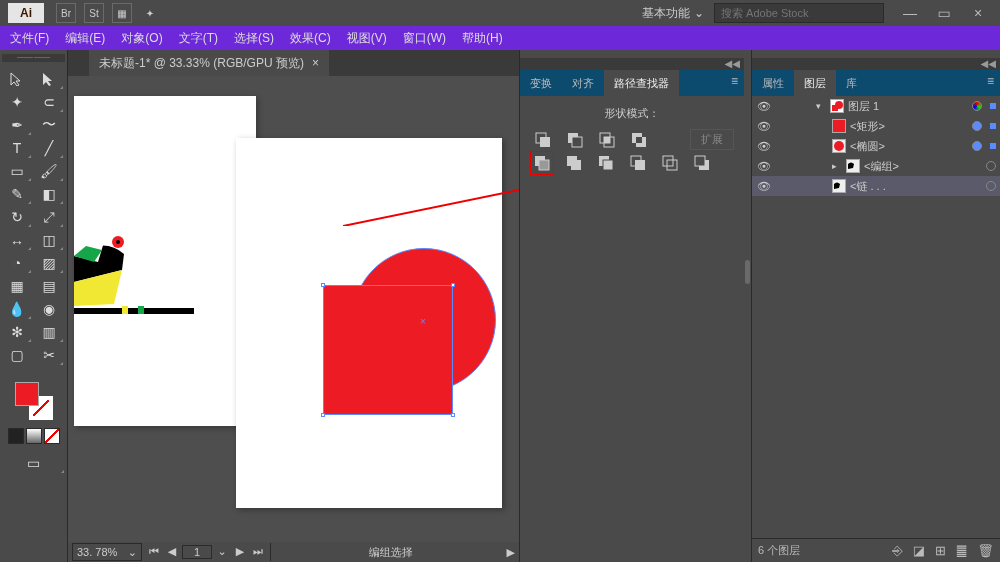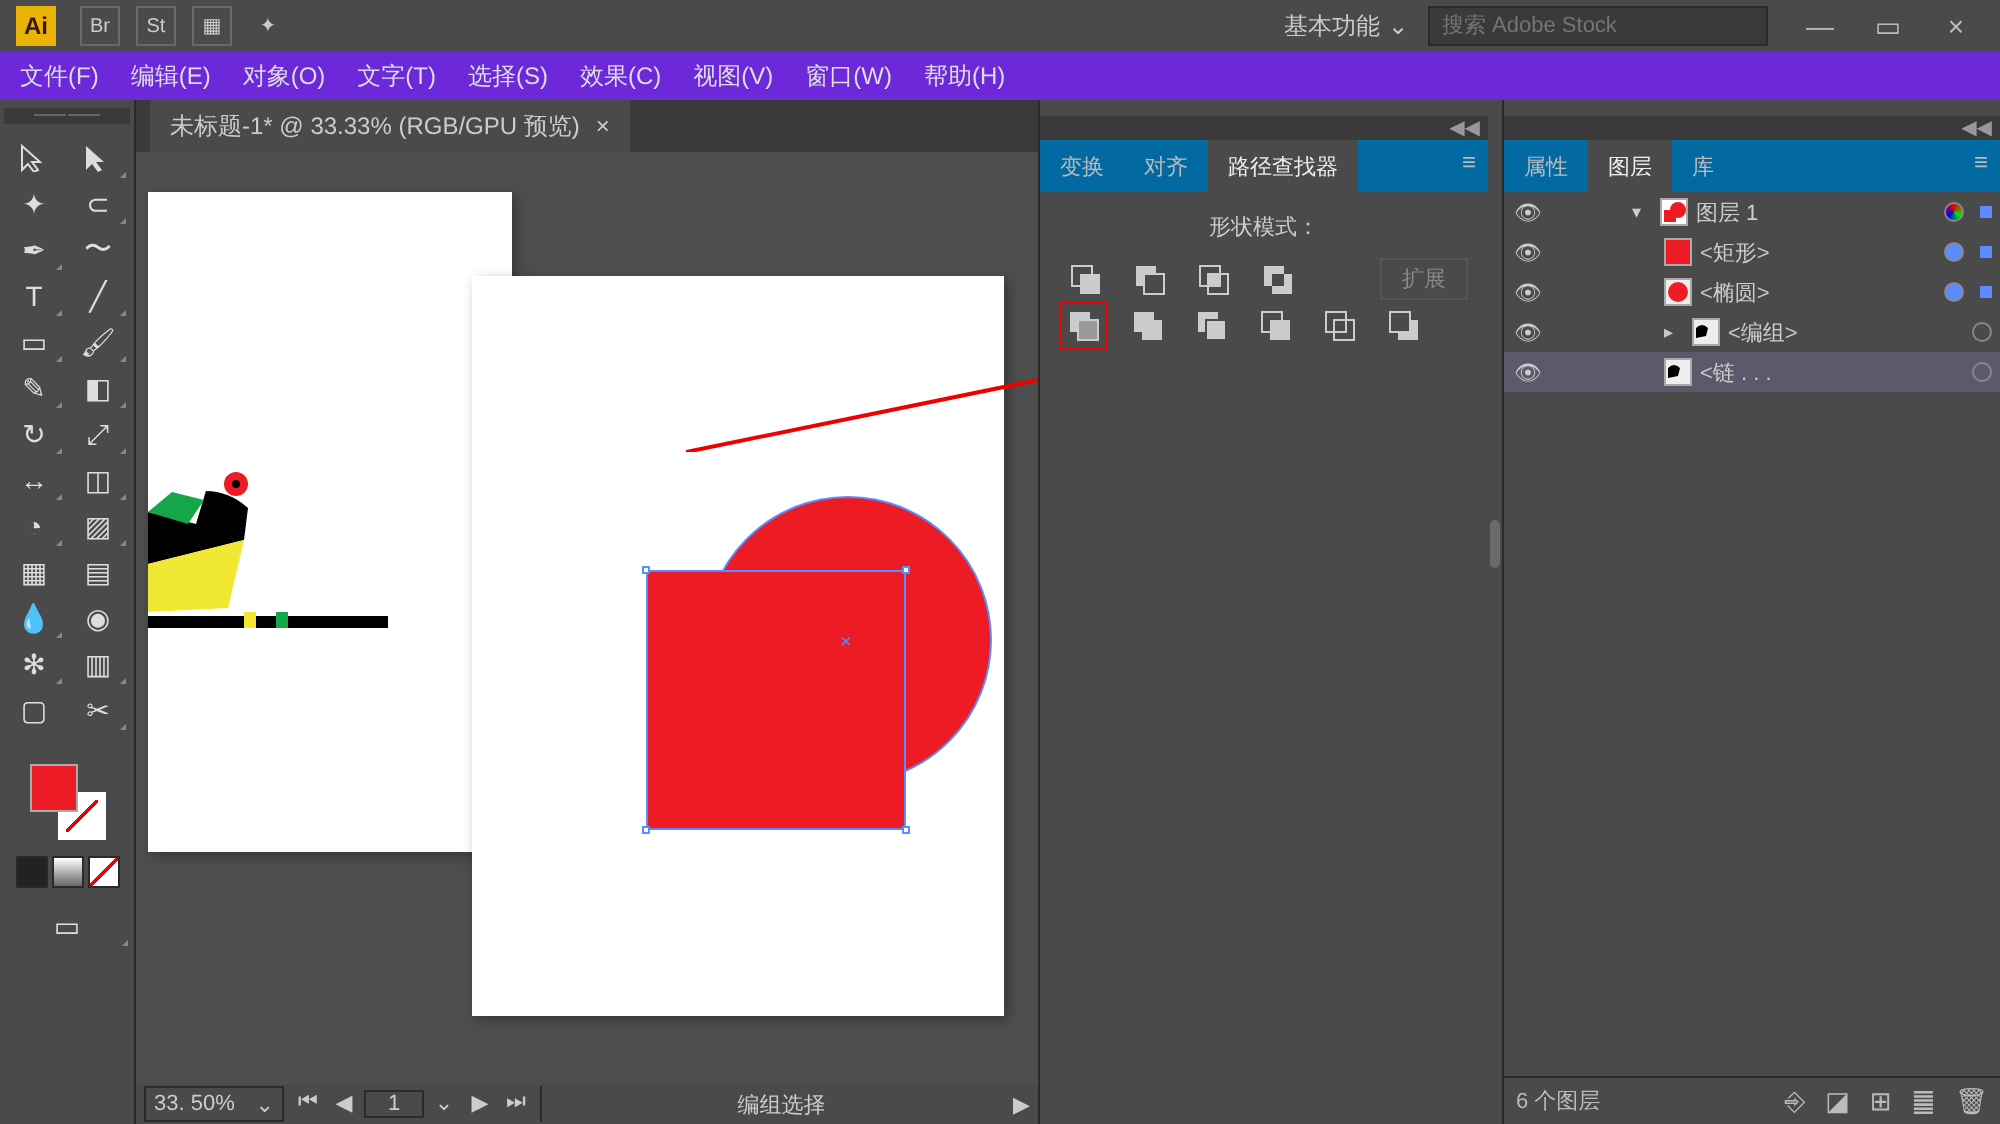--- a/index.html
+++ b/index.html
@@ -1,18 +1,18 @@
 <!DOCTYPE html>
 <html><head>
 <meta charset="utf-8">
 <style>
 * { margin:0; padding:0; box-sizing:border-box; font-family:"Segoe UI",Arial,sans-serif; }
 body { width:1000px; height:562px; background:#4a4a4a; overflow:hidden; }
 .titlebar { height:26px; background:#4a4a4a; display:flex; align-items:center; padding:0 8px; }
-.ai-logo { width:20px; height:20px; background:#eab308; color:#3a1800; font-weight:700; font-size:12px; display:flex; align-items:center; justify-content:center; margin-right:8px; }
+.ai-logo { width:36px; height:20px; background:#e5e5e5; color:#3a1800; font-weight:700; font-size:12px; display:flex; align-items:center; justify-content:center; margin-right:8px; }
 .tb-icon { width:20px; height:20px; margin:0 4px; border:1px solid #6a6a6a; display:flex; align-items:center; justify-content:center; color:#ccc; font-size:10px; }
 .tb-mid { flex:1; }
 .workspace-switch { color:#ccc; font-size:12px; display:flex; align-items:center; gap:4px; margin-right:10px; }
 .search-box { background:#3a3a3a; border:1px solid #2a2a2a; color:#888; font-size:11px; width:170px; height:20px; padding:0 6px; }
 .win-ctrl { display:flex; gap:6px; margin-left:12px; }
 .win-ctrl span { width:28px; height:20px; color:#bbb; font-size:14px; display:flex; align-items:center; justify-content:center; }
 .menubar { height:24px; background:#6d28d9; display:flex; padding:0 10px; gap:16px; }
 .menu-item { color:#ddd; font-size:12px; line-height:24px; }
 .main { display:flex; height:512px; }
 .toolbar { width:68px; background:#4a4a4a; padding:4px 2px; border-right:1px solid #2a2a2a; }
@@ -22,41 +22,41 @@
 .tool { width:30px; height:22px; display:flex; align-items:center; justify-content:center; color:#ddd; font-size:14px; position:relative; }
 .tool .tri { position:absolute; right:1px; bottom:1px; width:0; height:0; border-left:3px solid transparent; border-bottom:3px solid #888; }
 .color-area { margin-top:8px; padding:4px; }
 .fill-stroke { position:relative; width:38px; height:38px; margin:4px auto 8px; }
 .fill-sw { width:24px; height:24px; background:#ed1c24; border:1px solid #aaa; position:absolute; top:0; left:0; }
 .stroke-sw { width:24px; height:24px; border:4px solid #fff; background:#fff; position:absolute; bottom:0; right:0; }
 .stroke-sw::after { content:""; position:absolute; inset:0; background:linear-gradient(135deg,transparent 46%,#e00 46% 54%,transparent 54%);}
 .mini-sw { display:flex; gap:2px; justify-content:center; }
 .mini-sw div { width:16px; height:16px; border:1px solid #2a2a2a; background:#ccc; }
 .work-area { flex:1; display:flex; flex-direction:column; background:#5a5a5a; position:relative; }
-.doc-tab { height:26px; background:#3a3a3a; display:flex; align-items:center; padding:0 7px; }
+.doc-tab { height:26px; background:#3a3a3a; display:flex; align-items:center; padding:0 21px; }
 .tab { height:26px; background:#4a4a4a; color:#ccc; font-size:12px; padding:0 10px; display:flex; align-items:center; gap:8px; }
 .tab .close { font-size:12px; }
 .canvas-wrap { flex:1; position:relative; overflow:hidden; background:#4e4e4e; }
 .artboard1 { position:absolute; left:6px; top:20px; width:182px; height:330px; background:#fff; box-shadow:2px 2px 6px rgba(0,0,0,.3); }
 .artboard2 { position:absolute; left:168px; top:62px; width:266px; height:370px; background:#fff; box-shadow:2px 2px 6px rgba(0,0,0,.3); }
 .arrow { position:absolute; left:275px; top:100px; width:230px; height:50px; pointer-events:none; }
 .rect-shape { position:absolute; left:88px; top:148px; width:128px; height:128px; background:#ed1c24; outline:1px solid #5a8cff; }
 .circle-shape { position:absolute; left:116px; top:110px; width:144px; height:144px; background:#ed1c24; border-radius:50%; border:1px solid #5a8cff; }
 .anchor { position:absolute; width:4px; height:4px; background:#fff; border:1px solid #5a8cff; }
 .center-mark { font-size:10px; color:#5a8cff; position:absolute; }
 .status-bar { height:20px; background:#4a4a4a; display:flex; align-items:center; font-size:11px; color:#ccc; }
 .status-bar .zoom { width:70px; height:18px; border:1px solid #2a2a2a; display:flex; align-items:center; padding:0 4px; margin:0 4px; }
 .status-bar .nav { display:flex; gap:2px; }
 .status-bar .nav span { width:16px; text-align:center; }
 .status-bar .sep { width:1px; background:#2a2a2a; height:18px; margin:0 4px; }
 .status-bar .sel { flex:1; text-align:center; }
 .right { width:481px; display:flex; }
 .panel-col { width:225px; background:#4a4a4a; display:flex; flex-direction:column; border-left:1px solid #2a2a2a; }
 .panel-collapsible { margin-top:8px; height:12px; background:#3a3a3a; }
-.panel-tabs { display:flex; height:26px; background:#0369a1;justify-content:flex-end; }
+.panel-tabs { display:flex; height:26px; background:#0c4a6e;justify-content:flex-end; }
 .p-tab { padding:0 10px; font-size:11px; color:#bbb; display:flex; align-items:center; }
 .p-tab.active { background:#4a4a4a; color:#eee; }
 .panel-body { padding:8px 10px; font-size:11px; color:#ccc;text-align:center; }
 .panel-label { font-size:11px; color:#ccc; margin:2px 0 6px; }
 .icon-row { display:flex; gap:8px; align-items:center; }
 .pf-btn { width:24px; height:24px; display:flex; align-items:center; justify-content:center; }
 .pf-btn.hl { border:1px solid #e00; }
 .pf-btn svg { fill:#ccc; overflow:visible; }
 .expand-btn { padding:2px 10px; color:#888; font-size:11px; border:1px solid #555; margin-left:auto; }
 .divider-v { width:7px; background:#4a4a4a; position:relative; }
@@ -203,21 +203,21 @@
         <defs>
             <marker id="ah" markerWidth="8" markerHeight="8" refX="6" refY="3" orient="auto">
               <path d="M0 0 L6 3 L0 6 Z" fill="#e00"></path>
             </marker>
           </defs>
         <line x1="0" y1="50" x2="220" y2="5" stroke="#e00" stroke-width="2" marker-end="url(#ah)"></line>
       </svg>
     </div>
     <div class="status-bar">
       <div class="zoom">
-          <span>33. 50%</span>
+          <span>33. 78%</span>
           <span style="margin-left:auto">⌄</span>
         </div>
       <div class="nav">
         <span>⏮</span>
           <span>◀</span>
         <span style="border:1px solid #2a2a2a;width:30px">1</span>
         <span>⌄</span>
           <span>▶</span>
           <span>⏭</span>
       </div>

